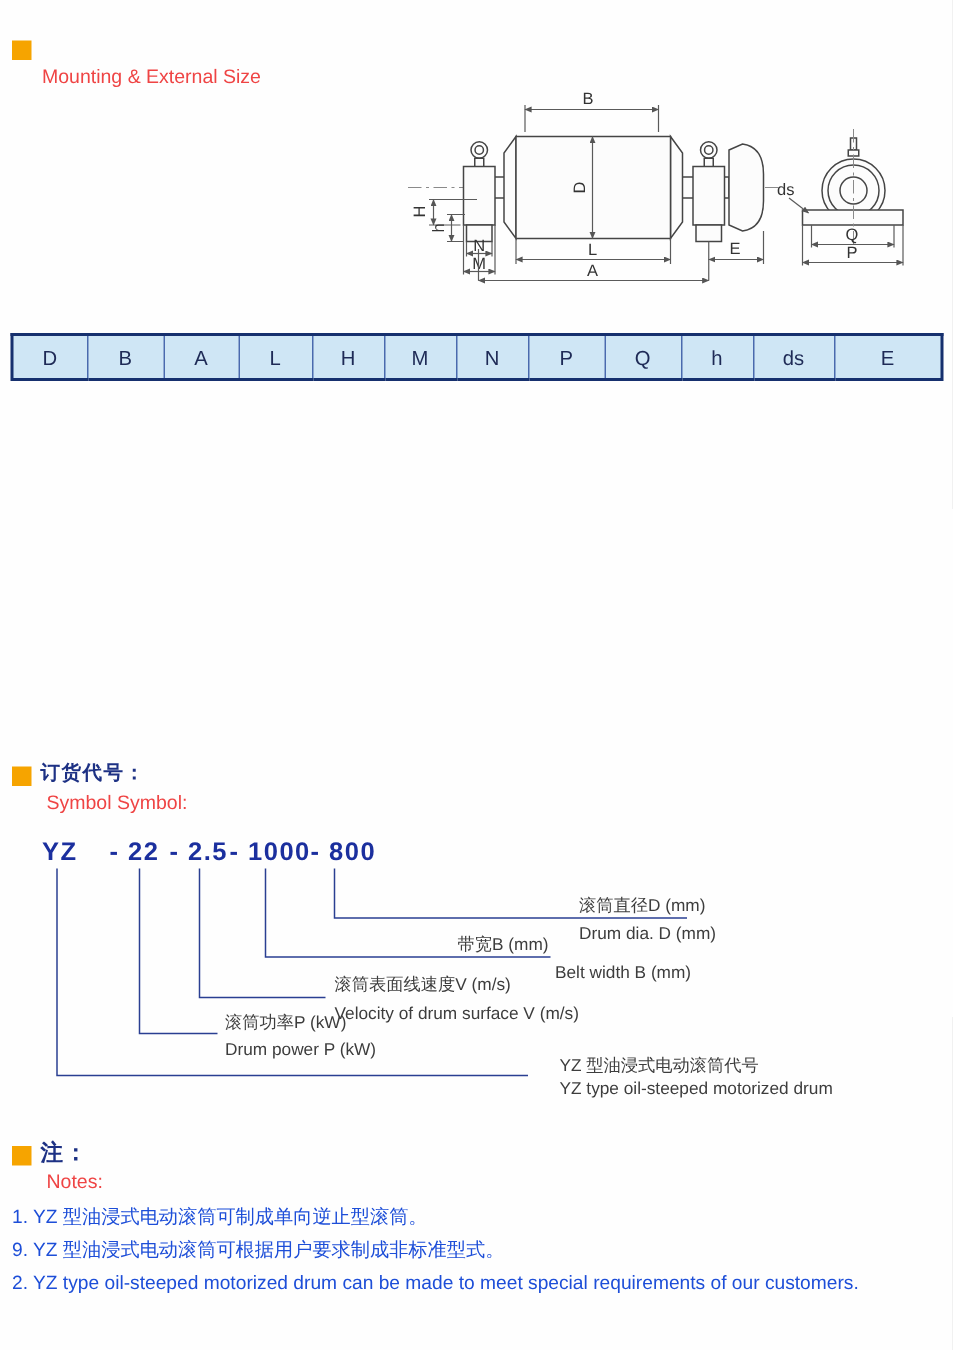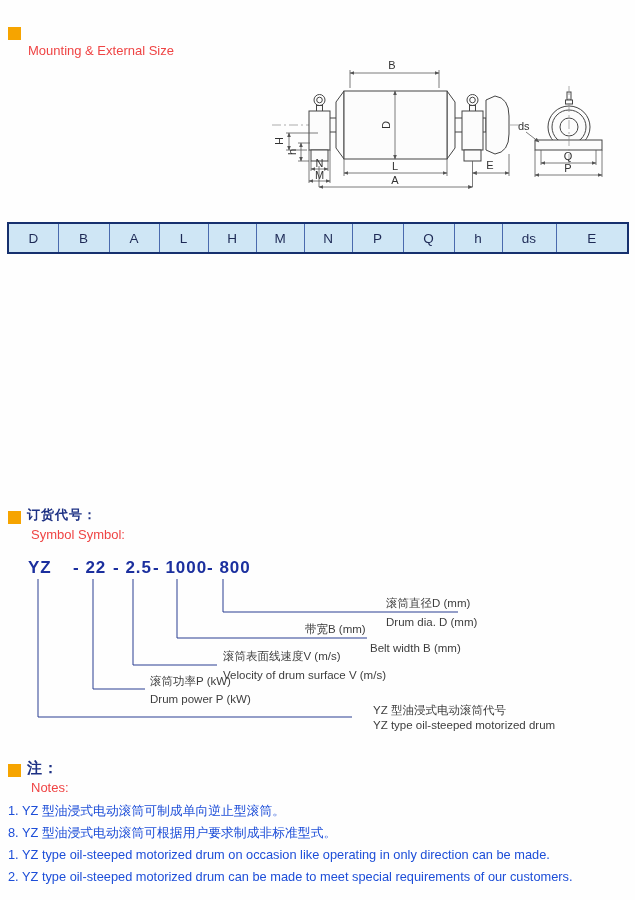--- a/index.html
+++ b/index.html
@@ -180,18 +180,17 @@
     <text class="lab" x="373" y="169">YZ 型油浸式电动滚筒代号</text>
     <text class="lab" x="373" y="184">YZ type oil-steeped motorized drum</text>
   </svg>
 
   <div class="sq" style="left:8px;top:764px;"></div>
   <div class="h-zh" style="left:27px;top:759px;font-size:15px;">注：</div>
   <div class="h-en" style="left:31px;top:780px;">Notes:</div>
 
   <div class="notes-list">
     <div>1. YZ 型油浸式电动滚筒可制成单向逆止型滚筒。</div>
-    <div>8. YZ 型油浸式电动滚筒可根据用户要求制成非标准型式。</div>
-    <div>1. YZ type oil-steeped motorized drum on occasion like operating in only direction can be made.</div>
+    <div>9. YZ 型油浸式电动滚筒可根据用户要求制成非标准型式。</div>
     <div>2. YZ type oil-steeped motorized drum can be made to meet special requirements of our customers.</div>
   </div>
 
 </div>
 
 </body></html>

